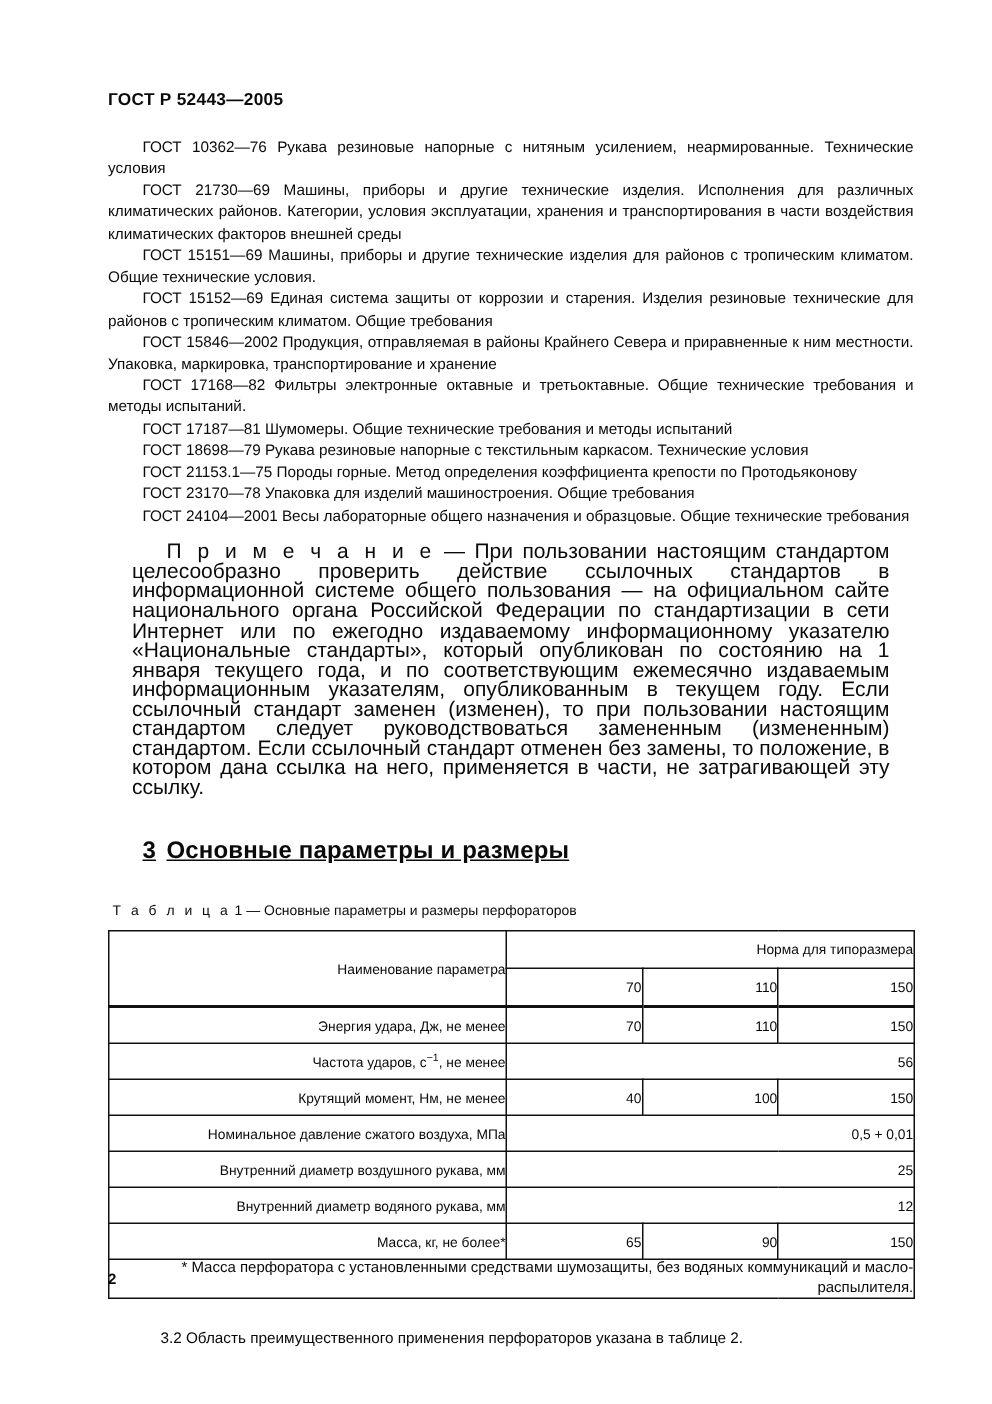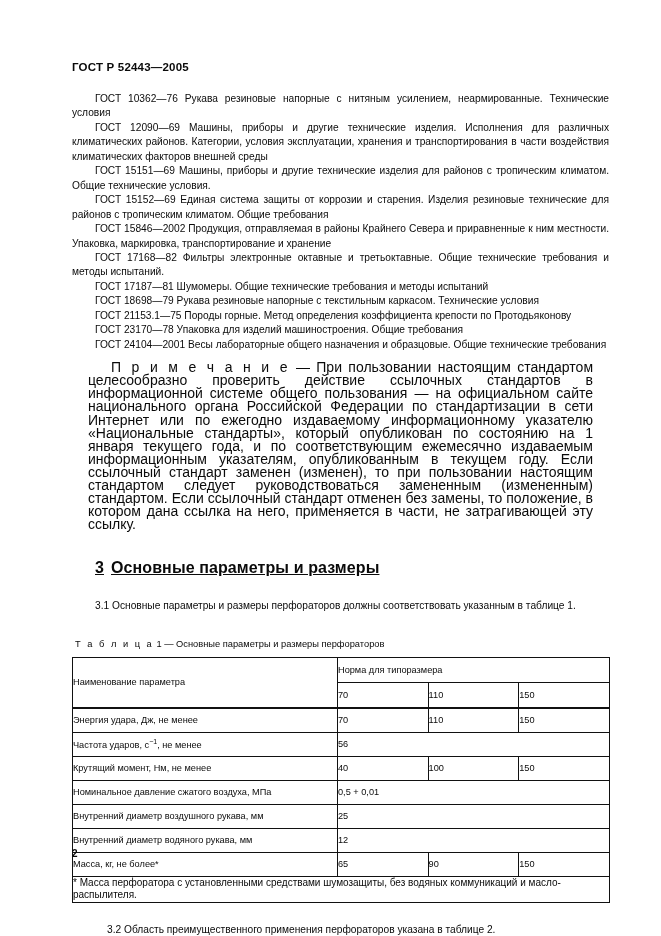--- a/index.html
+++ b/index.html
@@ -99,21 +99,21 @@
     margin-top: 8px;
     border-collapse: collapse;
     width: 537px;
     table-layout: fixed;
     font-size: 9.2px;
   }
   table.params td, table.params th {
     border: 1px solid #111111;
     padding: 0;
     font-weight: normal;
-    text-align: left;
+    text-align: right;
     vertical-align: middle;
   }
   table.params th.param-head {
     height: 48px;
   }
   table.params th.norm-head {
     height: 24px;
   }
   table.params th.size-head {
     height: 24px;
@@ -158,36 +158,35 @@
 </head>
 <body>
 
 <div class="page">
 
   <div class="doc-header">ГОСТ Р 52443—2005</div>
 
   <div class="content">
 
     <p class="body-par">ГОСТ  10362—76  Рукава резиновые напорные с нитяным усилением, неармированные. Техничес­кие условия</p>
-    <p class="body-par">ГОСТ  12090—69  Машины, приборы и другие технические изделия. Исполнения для различных климатических районов. Категории, условия эксплуатации, хранения и транспортирования в части воз­действия климатических факторов внешней среды</p>
+    <p class="body-par">ГОСТ  21730—69  Машины, приборы и другие технические изделия. Исполнения для различных климатических районов. Категории, условия эксплуатации, хранения и транспортирования в части воз­действия климатических факторов внешней среды</p>
     <p class="body-par">ГОСТ  15151—69  Машины, приборы и другие технические изделия для районов с тропическим климатом. Общие технические условия.</p>
     <p class="body-par">ГОСТ  15152—69  Единая система защиты от коррозии и старения. Изделия резиновые техничес­кие для районов с тропическим климатом. Общие требования</p>
     <p class="body-par">ГОСТ  15846—2002  Продукция, отправляемая в районы Крайнего Севера и приравненные к ним местности. Упаковка, маркировка, транспортирование и хранение</p>
     <p class="body-par">ГОСТ  17168—82  Фильтры электронные октавные и третьоктавные. Общие технические требова­ния и методы испытаний.</p>
     <p class="body-par">ГОСТ  17187—81  Шумомеры. Общие технические требования и методы испытаний</p>
     <p class="body-par">ГОСТ  18698—79  Рукава резиновые напорные с текстильным каркасом. Технические условия</p>
     <p class="body-par">ГОСТ  21153.1—75  Породы горные. Метод определения коэффициента крепости по Протодьяко­нову</p>
     <p class="body-par">ГОСТ  23170—78  Упаковка для изделий машиностроения. Общие требования</p>
     <p class="body-par">ГОСТ  24104—2001  Весы лабораторные общего назначения и образцовые. Общие технические требования</p>
 
     <p class="note"><span class="note-lead">П р и м е ч а н и е</span><span> — </span><span>При пользовании настоящим стандартом целесообразно проверить действие ссылоч­ных стандартов в информационной системе общего пользования  — на официальном сайте национального органа Российской Федерации по стандартизации в сети Интернет или по ежегодно издаваемому информационному ука­зателю «Национальные стандарты», который опубликован по состоянию на 1 января текущего года, и по соответ­ствующим ежемесячно издаваемым информационным указателям, опубликованным в текущем году. Если ссылочный стандарт заменен (изменен), то при пользовании настоящим стандартом следует руководствоваться замененным (измененным) стандартом. Если ссылочный стандарт отменен без замены, то положение, в котором дана ссылка на него, применяется в части, не затрагивающей эту ссылку.</span></p>
 
     <h2 class="section-title"><span class="num">3</span><span>Основные параметры и размеры</span></h2>
 
-    <p class="body-par after-heading">3.1  Основные параметры и размеры перфораторов должны соответствовать указанным в табли­це 1.</p>
 
     <p class="table-caption"><span class="tcap-word">Т а б л и ц а</span>&nbsp;<span>1</span>&nbsp;<span>— Основные параметры и размеры перфораторов</span></p>
 
     <table class="params">
       <colgroup>
         <col class="col-name">
         <col class="col-v">
         <col class="col-v">
         <col class="col-v">
       </colgroup>

